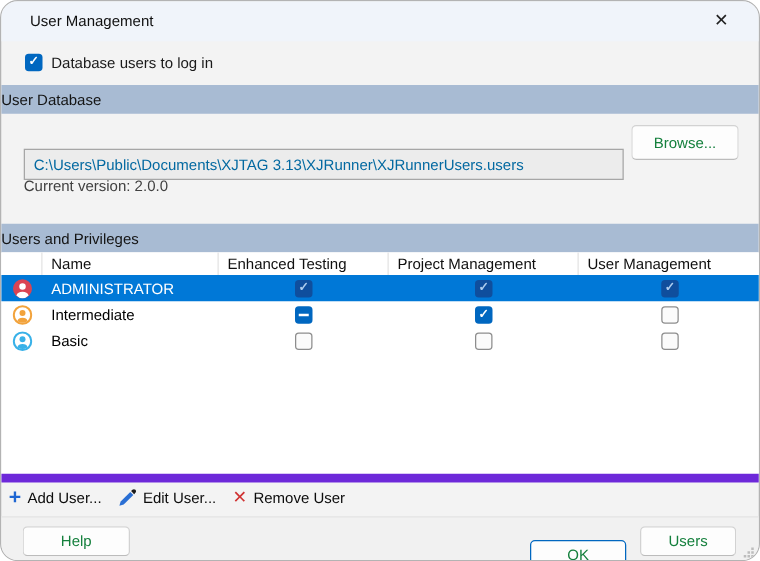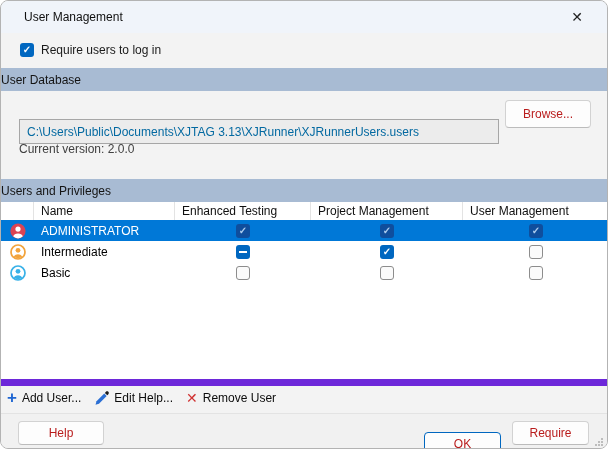--- a/index.html
+++ b/index.html
@@ -1,21 +1,21 @@
 <!DOCTYPE html>
 <html style="--accent: #0067c0; --selection: #0078d7; --section-bg: #a8bbd3; --titlebar-bg: #f0f4fa; --body-bg: #f3f3f3; --field-bg: #ececec; --check-disabled-bg: #0f4e9d; --check-disabled-mark: #aecdee; --admin-icon: #da4453; --intermediate-icon: #f2a33c; --basic-icon: #38b1e8; --add-blue: #1f66d2; --remove-red: #d03232;"><head>
 <meta charset="utf-8">
 <style>
   * { margin:0; padding:0; box-sizing:border-box; }
   html,body { background:#ffffff; font-family:"Liberation Sans", sans-serif; }
   .dialog {
     position:relative; width:608px; height:449px; margin:0 auto;
     background:var(--body-bg,#f3f3f3);
     border:1px solid var(--dialog-border,#b3b3b3);
-    border-radius:8px; overflow:hidden; font-size:12px; color:#1a1a1a;
+    border-radius:14px; overflow:hidden; font-size:12px; color:#1a1a1a;
   }
   .titlebar {
     position:absolute; top:0; left:0; width:100%; height:32px;
     background:var(--titlebar-bg,#f0f4fa);
     display:flex; align-items:center; padding-left:23px;
   }
   .titlebar .title { font-size:12px; color:#101010; }
   .close-btn {
     position:absolute; right:14px; top:3px; width:32px; height:26px;
     background:transparent; border:none; font-size:14px; color:#222;
@@ -55,21 +55,21 @@
   .sec-users { top:178px;text-align:right; }
   .path-field {
     position:absolute; left:18px; top:118px; width:480px; height:25px;
     background:var(--field-bg,#ececec); border:1px solid #a6a6a6;
     display:flex; align-items:center; padding:0 7px; color:#0369a1;
     white-space:nowrap; overflow:hidden;
   }
   .btn {
     background:#fdfdfd; border:1px solid #d2d2d2; border-bottom-color:#bcbcbc;
     border-radius:4px; font-family:"Liberation Sans", sans-serif; font-size:12px;
-    color:#b91c1c; cursor:default;
+    color:#15803d; cursor:default;
   }
   .browse-btn { position:absolute; left:504px; top:99px; width:86px; height:28px; }
   .version { position:absolute; left:18px; top:141px; color:#404040; }
   .table {
     position:absolute; left:0; top:201px; width:608px; height:184px;
     background:#ffffff; border-bottom:7px solid #6d28d9;
   }
   .thead { position:absolute; top:0; left:0; width:608px; height:18px; background:#fff; }
   .hcell {
     position:absolute; top:0; height:18px; display:flex; align-items:center;
@@ -121,21 +121,21 @@
 
 <div class="dialog">
 
   <div class="titlebar">
     <span class="title">User Management</span>
     <button class="close-btn">✕</button>
   </div>
 
   <div class="require-row">
     <span class="cb checked"></span>
-    <span>Require users to log in</span>
+    <span>Database users to log in</span>
   </div>
 
   <div class="sec-header sec-db">User Database</div>
 
   <div class="path-field">
     <span>C:\Users\Public\Documents\XJTAG 3.13\XJRunner\XJRunnerUsers.users</span>
   </div>
   <button class="btn browse-btn">Browse...</button>
 
   <div class="version">Current version: 2.0.0</div>
@@ -217,28 +217,28 @@
       <span class="plus-glyph">+</span>
       <span>Add User...</span>
     </span>
     <span class="action">
       <span>
         <svg width="15" height="15" viewBox="0 0 16 16" style="display:block">
           <path fill="#2a6fd4" d="M1.6 14.6 l1.1-3.7 8.2-8.2 2.6 2.6 -8.2 8.2 Z"></path>
           <path fill="#1b1b1b" d="M11.6 2 l1.1-1.1 c.7-.7 1.9-.7 2.6 0 .7.7.7 1.9 0 2.6 l-1.1 1.1 Z"></path>
         </svg>
       </span>
-      <span>Edit Help...</span>
+      <span>Edit User...</span>
     </span>
     <span class="action">
       <span class="x-glyph">✕</span>
       <span>Remove User</span>
     </span>
   </div>
 
   <div class="footer">
     <button class="btn help-btn">Help</button>
     <button class="btn ok-btn">OK</button>
-    <button class="btn cancel-btn">Require</button>
+    <button class="btn cancel-btn">Users</button>
     <div class="grip"></div>
   </div>
 
 </div>
 
 </body></html>

